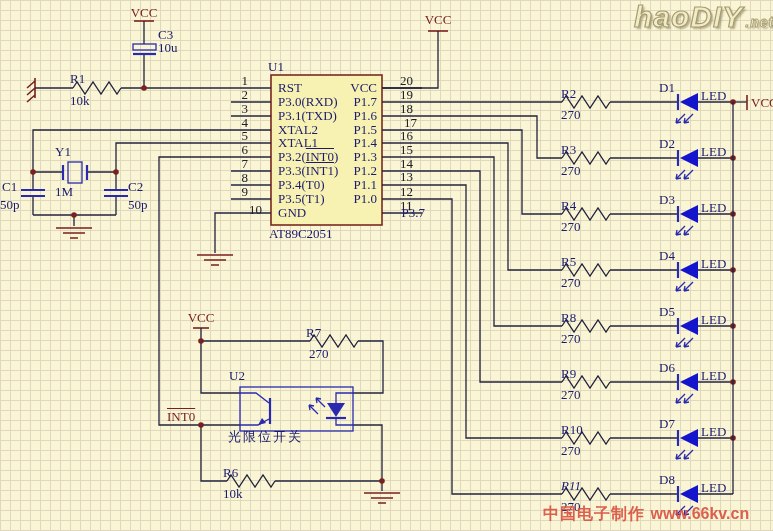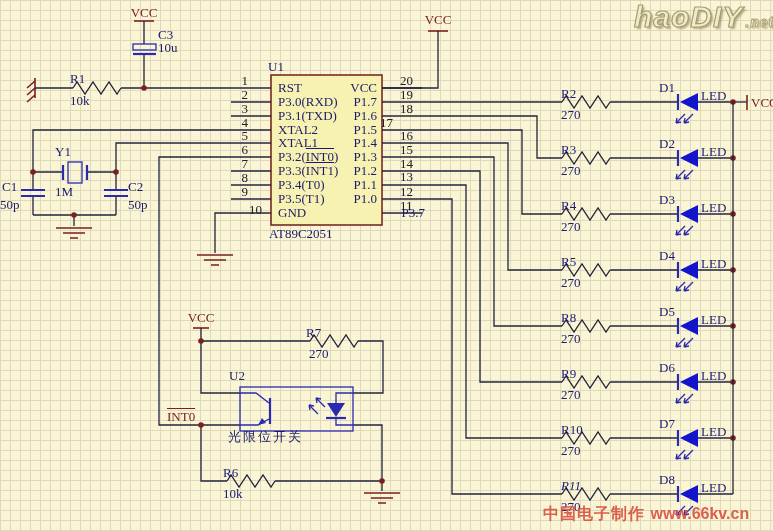--- a/index.html
+++ b/index.html
@@ -233,21 +233,21 @@
       <span class="lbl num right" style="left: 220px; top: 185px; width: 28px;">9</span>
       <span class="lbl " style="left: 278px; top: 192px;">P3.5(T1)</span>
       <span class="lbl num right" style="left: 220px; top: 203px; width: 28px; padding-left: 14px;">10</span>
       <span class="lbl " style="left: 278px; top: 206px;">GND</span>
       <span class="lbl num" style="left: 400px; top: 74px;">20</span>
       <span class="lbl right" style="left: 300px; top: 81px; width: 77px;">VCC</span>
       <span class="lbl num" style="left: 400px; top: 88px;">19</span>
       <span class="lbl right" style="left: 300px; top: 95px; width: 77px;">P1.7</span>
       <span class="lbl num" style="left: 400px; top: 102px;">18</span>
       <span class="lbl right" style="left: 300px; top: 109px; width: 77px;">P1.6</span>
-      <span class="lbl num" style="left: 380px; top: 116px; font-family: Liberation Serif, serif;">17</span>
+      <span class="lbl num" style="left: 404px; top: 116px; font-family: Liberation Serif, serif;">17</span>
       <span class="lbl right" style="left: 300px; top: 123px; width: 77px;">P1.5</span>
       <span class="lbl num" style="left: 400px; top: 129px;">16</span>
       <span class="lbl right" style="left: 300px; top: 136px; width: 77px;">P1.4</span>
       <span class="lbl num" style="left: 400px; top: 143px;">15</span>
       <span class="lbl right" style="left: 300px; top: 150px; width: 77px;">P1.3</span>
       <span class="lbl num" style="left: 400px; top: 157px;">14</span>
       <span class="lbl right" style="left: 300px; top: 164px; width: 77px;">P1.2</span>
       <span class="lbl num" style="left: 400px; top: 170px;">13</span>
       <span class="lbl right" style="left: 300px; top: 178px; width: 77px;">P1.1</span>
       <span class="lbl num" style="left: 400px; top: 185px;">12</span>

